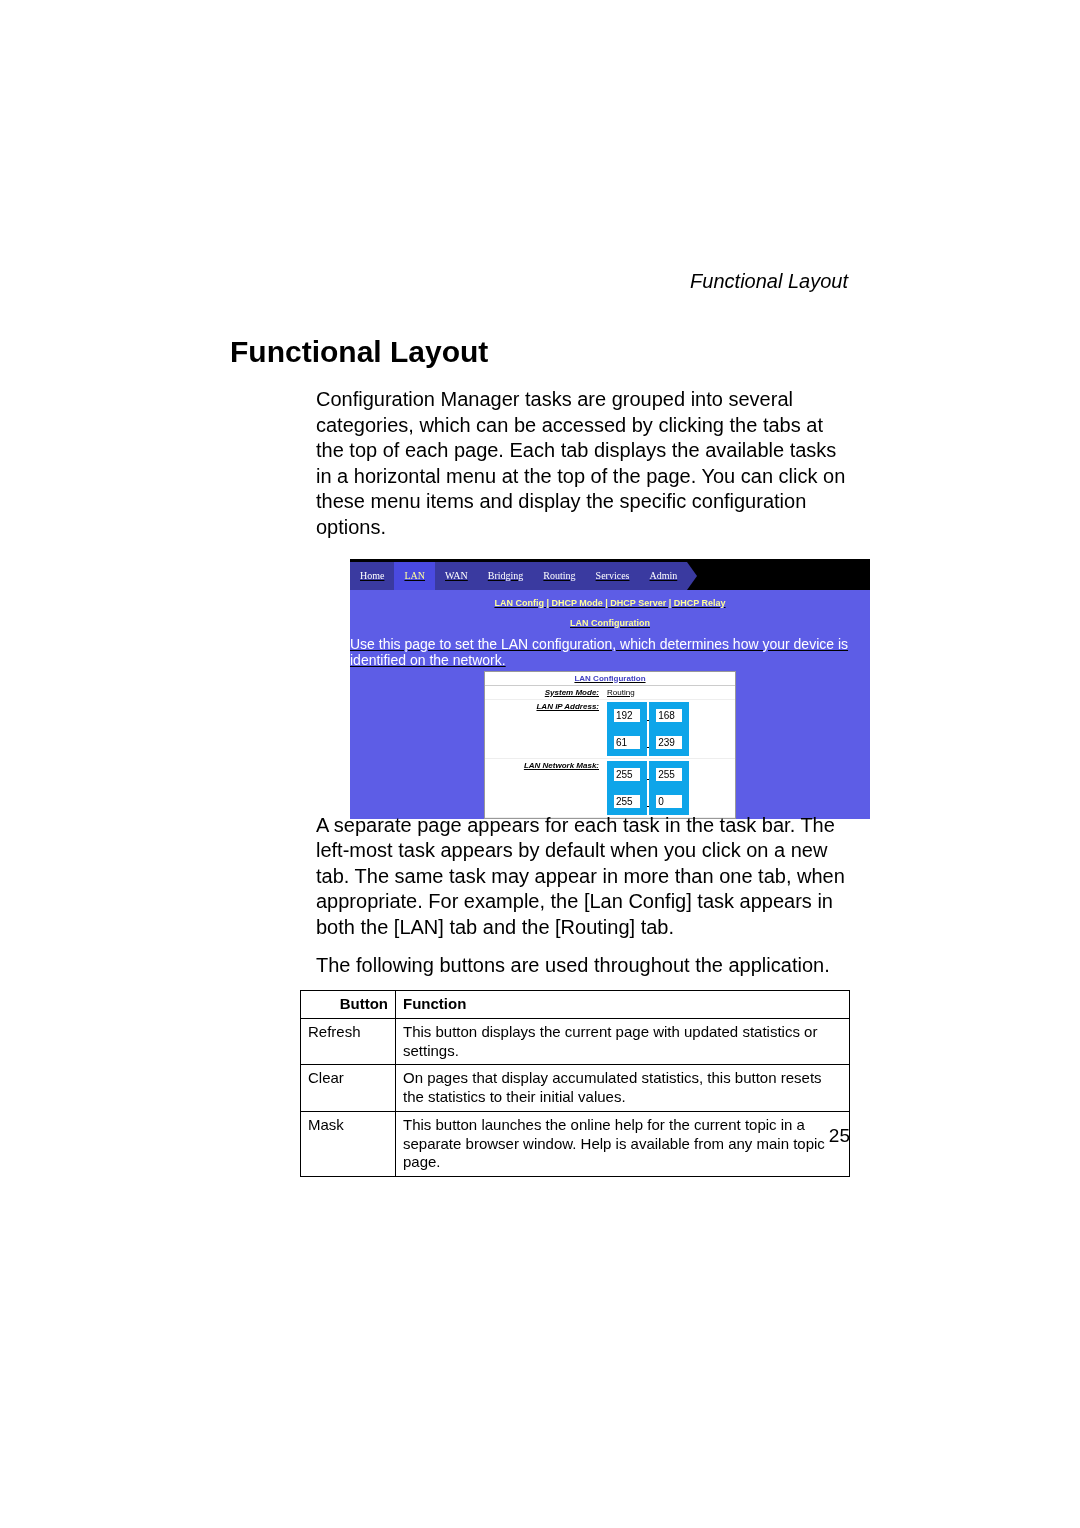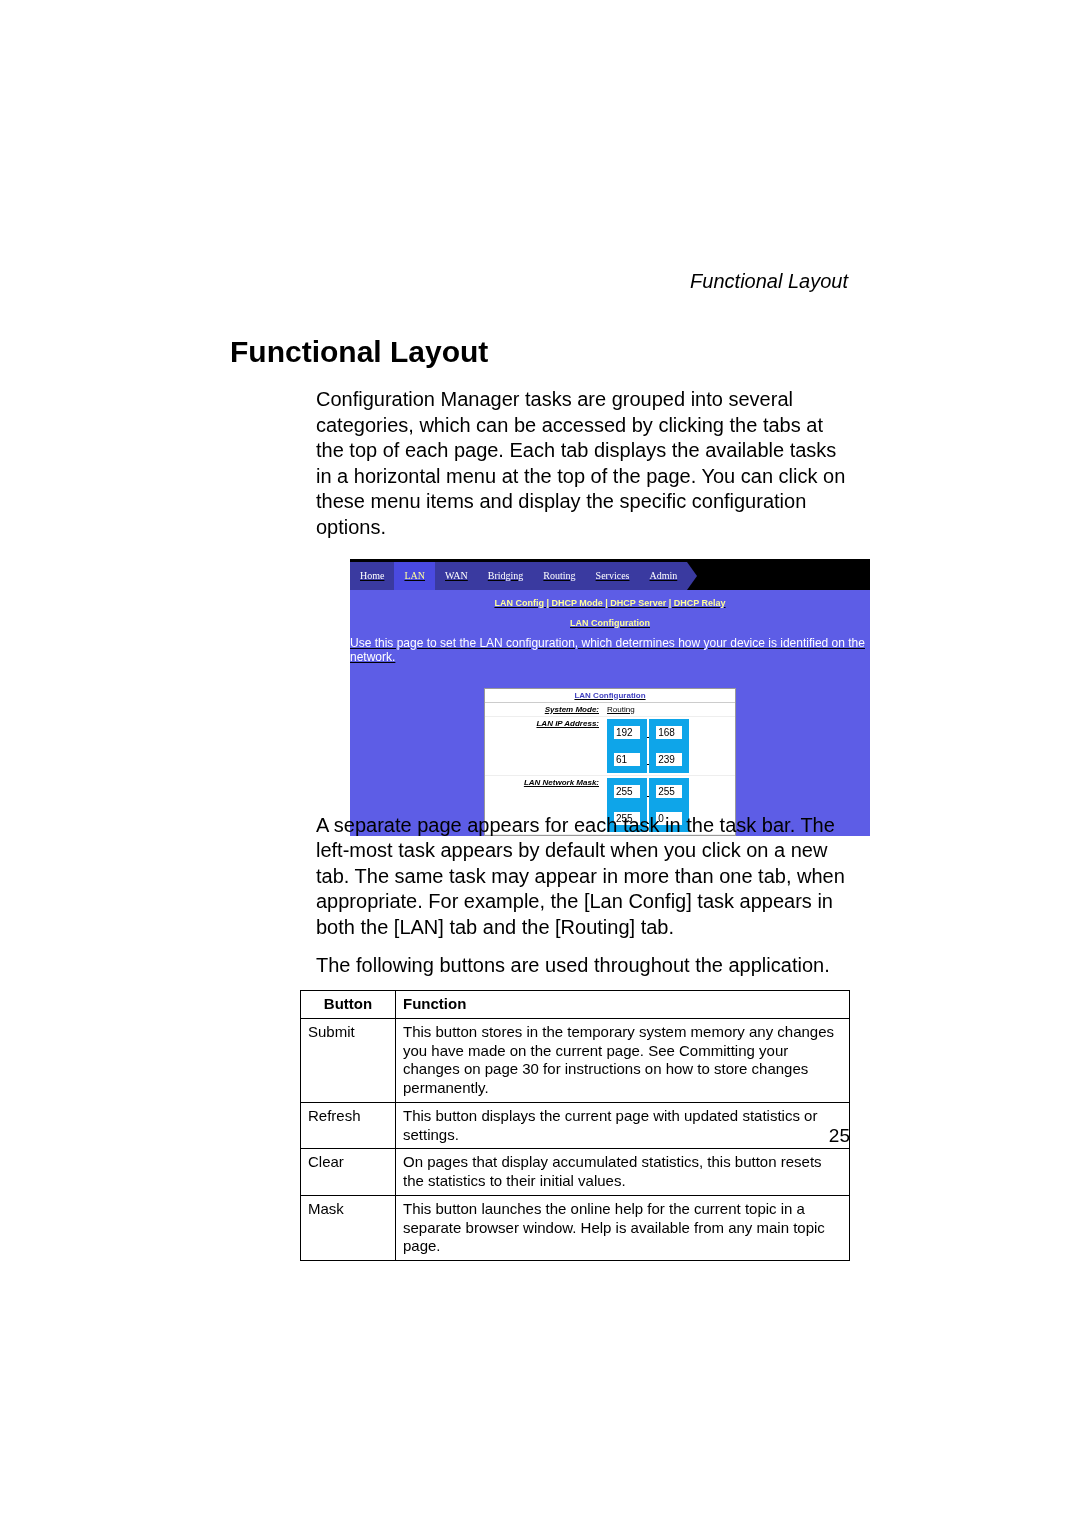--- a/index.html
+++ b/index.html
@@ -81,21 +81,21 @@
     background: #5d5de6;
     display:flex;
     flex-direction:column;
     align-items:center;
     color:#fff;
     font-size:9px;
     padding-top:8px;
   }
   .shot-submenu { color:#ffff99; font-weight:bold; margin-bottom:10px;}
   .shot-heading { color:#ffff99; font-weight:bold; margin-bottom:8px;}
-  .shot-desc { color:#fff; font-size:12px; margin-bottom:24px;}
+  .shot-desc { color:#fff; font-size:14px; margin-bottom:3px;}
   .shot-form {
     background:#fff;
     color:#000;
     border:1px solid #999;
     width:250px;
     font-size:8px;
   }
   .shot-form-head{ text-align:center; color:#4040c0; font-weight:bold; border-bottom:1px solid #ccc; padding:2px;}
   .shot-row{display:flex; border-bottom:1px solid #eee;}
   .shot-row .lab{width:110px; text-align:right; padding:2px 4px; font-style:italic; font-weight:bold;}
@@ -116,21 +116,21 @@
     border: 1px solid #000;
     padding: 4px 7px;
     vertical-align: top;
     text-align: left;
     line-height:1.25;
   }
   table.buttons th {
     font-weight: bold;
     text-align: left;
   }
-  table.buttons th:first-child { width: 80px; text-align:center; padding-left:7px;}
+  table.buttons th:first-child { width: 80px; text-align:right; padding-left:7px;}
   .page-number {
     position: absolute;
     right: 230px;
     top: 1125px;
     font-size: 19px;
   }
 </style>
 </head>
 <body>
 
@@ -195,24 +195,20 @@
 
     <table class="buttons">
       <thead>
         <tr>
           <th>Button</th>
           <th>Function</th>
         </tr>
       </thead>
       <tbody>
         <tr>
-          <td>Submit</td>
-          <td>This button stores in the temporary system memory any changes you have made on the current page. See Committing your changes on page 30 for instructions on how to store changes permanently.</td>
-        </tr>
-        <tr>
           <td>Refresh</td>
           <td>This button displays the current page with updated statistics or settings.</td>
         </tr>
         <tr>
           <td>Clear</td>
           <td>On pages that display accumulated statistics, this button resets the statistics to their initial values.</td>
         </tr>
         <tr>
           <td>Mask</td>
           <td>This button launches the online help for the current topic in a separate browser window. Help is available from any main topic page.</td>

